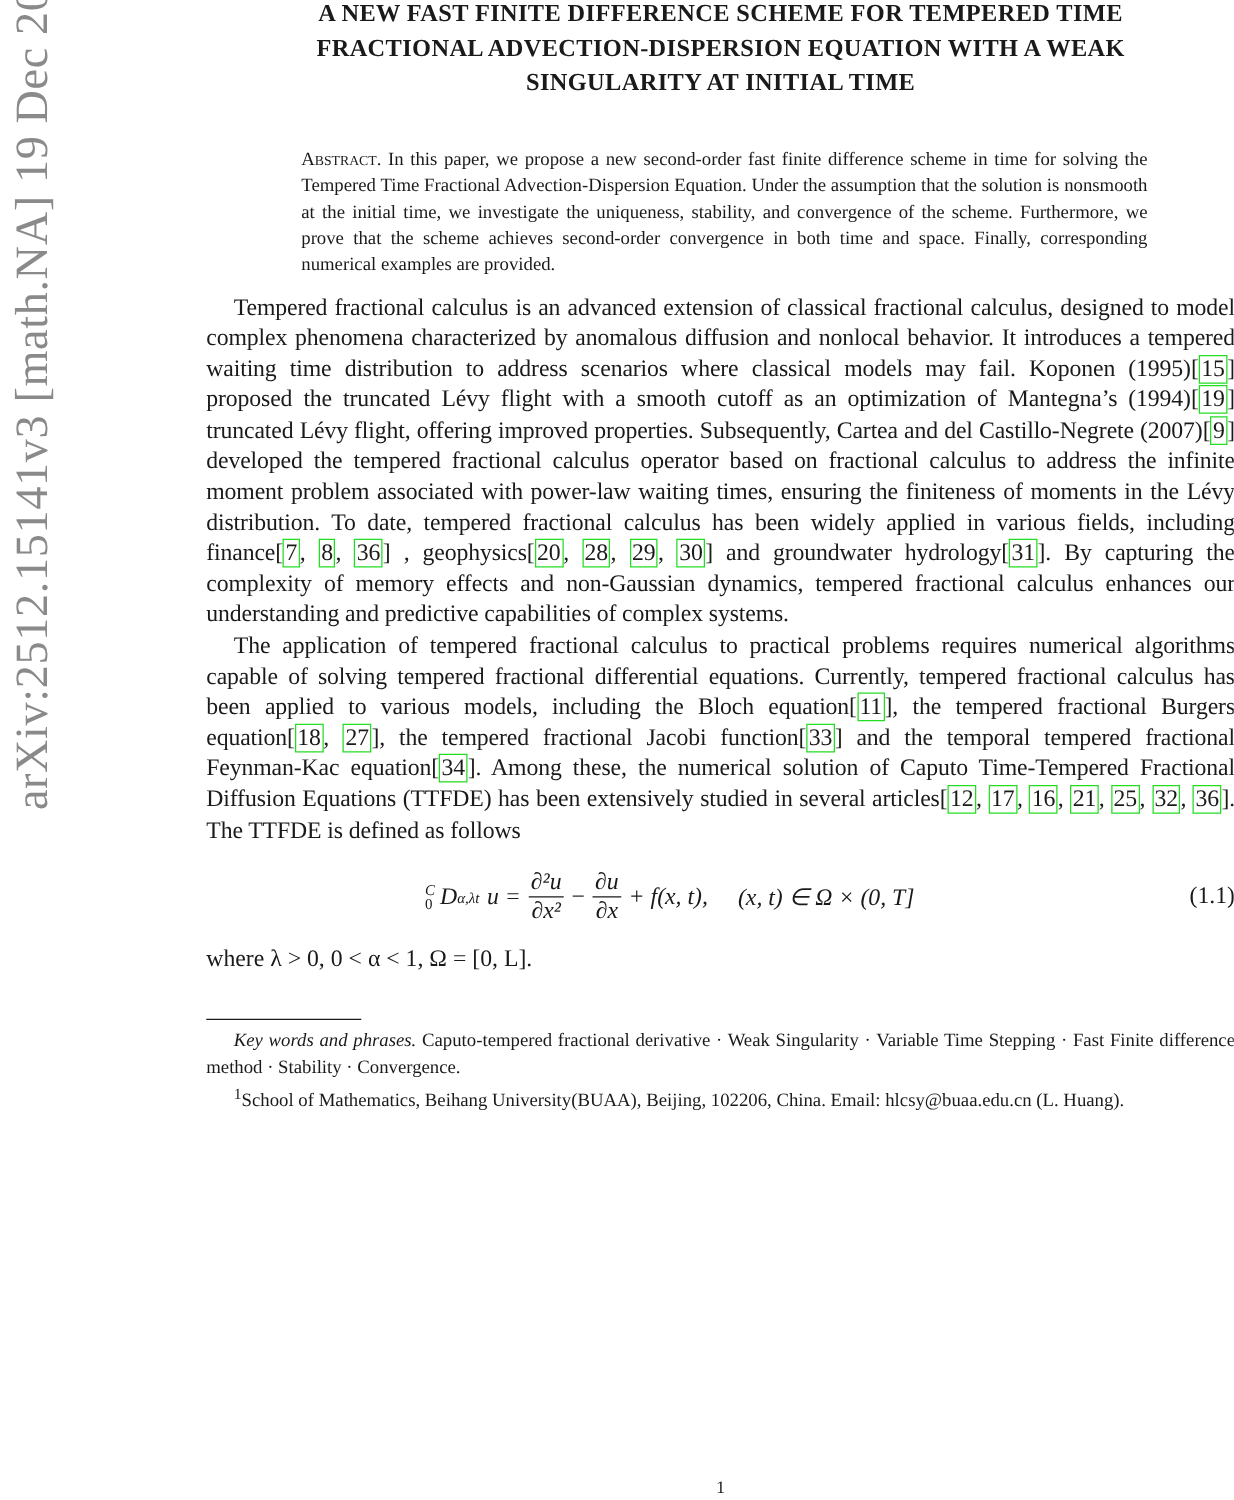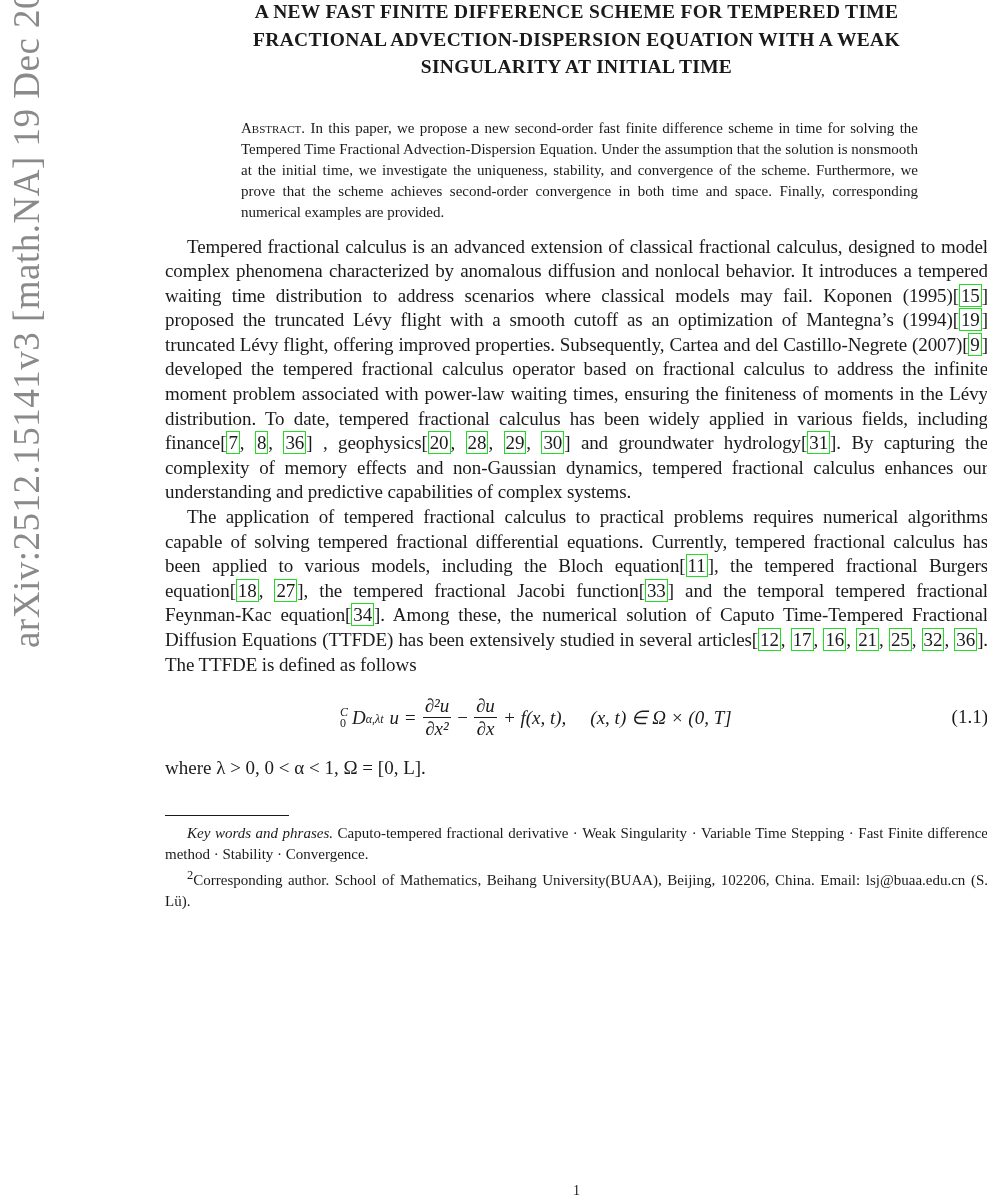--- a/index.html
+++ b/index.html
@@ -79,17 +79,17 @@
       <span style="margin-left:18px">(x, t) ∈ Ω × (0, T]</span>
     </div>
     <span class="eq-number">(1.1)</span>
   </div>
 
   <div class="where">where λ &gt; 0, 0 &lt; α &lt; 1, Ω = [0, L].</div>
 
   <div class="footnote-rule"></div>
   <div class="footnotes">
     <p><i>Key words and phrases.</i> <span>Caputo-tempered fractional derivative · Weak Singularity · Variable Time Stepping · Fast Finite difference method · Stability · Convergence.</span></p>
-    <p><sup>2</sup><span>Corresponding author. School of Mathematics, Beihang University(BUAA), Beijing, 102206, China. Email: lsj@buaa.edu.cn (S. Lü).</span></p>
+    <p><sup>1</sup><span>School of Mathematics, Beihang University(BUAA), Beijing, 102206, China. Email: hlcsy@buaa.edu.cn (L. Huang).</span></p>
   </div>
 
   <div class="page-number">1</div>
 </div>
 
 </body></html>

